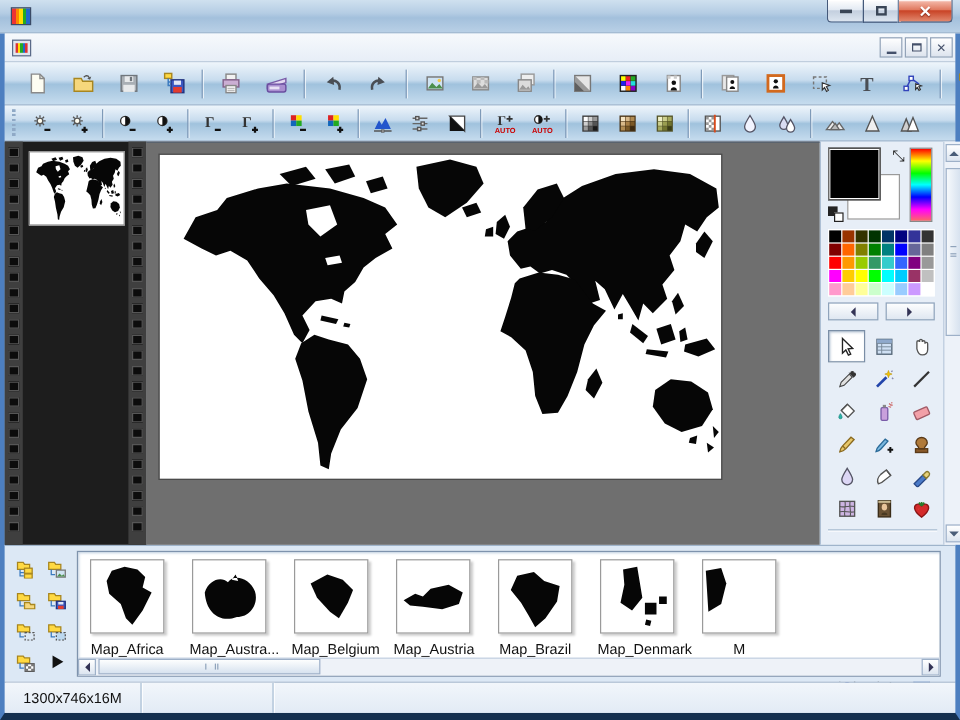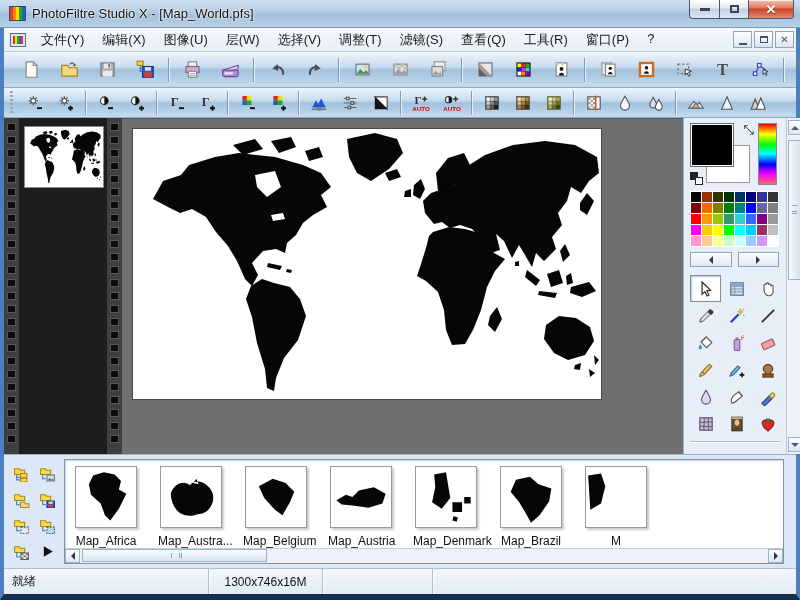--- a/index.html
+++ b/index.html
@@ -170,51 +170,37 @@
       radial-gradient(circle at 8px 8px,#7e93ad 1px,transparent 1.4px),
       radial-gradient(circle at 2px 8px,#7e93ad 1px,transparent 1.4px); }
 </style>
 </head>
 <body>
 
 <div class="app">
 
   <div class="titlebar">
     <div class="app-logo"></div>
-    <div class="title-text">PhotoFiltre Studio X - [Map_World.pfs]</div>
     <div class="cap-group">
       <div class="cap-btn min">
           <div class="glyph-min"></div>
         </div>
       <div class="cap-btn max">
           <div class="glyph-max"></div>
         </div>
       <div class="cap-btn close">
           <div class="glyph-x">✕</div>
         </div>
     </div>
   </div>
 
   <div class="frame">
 
     <div class="menubar">
       <div class="mdi-doc-icon"></div>
-      <div id="menu-items" style="display:flex;">
-          <div class="menu-item">文件(Y)</div>
-          <div class="menu-item">编辑(X)</div>
-          <div class="menu-item">图像(U)</div>
-          <div class="menu-item">层(W)</div>
-          <div class="menu-item">选择(V)</div>
-          <div class="menu-item">调整(T)</div>
-          <div class="menu-item">滤镜(S)</div>
-          <div class="menu-item">查看(Q)</div>
-          <div class="menu-item">工具(R)</div>
-          <div class="menu-item">窗口(P)</div>
-          <div class="menu-item">?</div>
-        </div>
       <div class="spacer"></div>
       <div class="mdi-btns">
         <div class="mdi-btn">
             <div class="bar"></div>
           </div>
         <div class="mdi-btn">
             <div class="rest"></div>
           </div>
         <div class="mdi-btn">
             <span>✕</span>
@@ -1195,29 +1181,29 @@
               <div class="tlabel">Map_Belgium</div>
             </div>
             <div class="thumb">
               <div class="card"><svg viewBox="0 0 56 56">
                   <path fill="#060606" fill-rule="evenodd" d="M5 31 L14 26 L20 28 L26 22 L40 19 L51 25 L48 34 L35 38 L20 36 L10 35 Z"></path>
                 </svg></div>
               <div class="tlabel">Map_Austria</div>
             </div>
             <div class="thumb">
               <div class="card"><svg viewBox="0 0 56 56">
+                  <path fill="#060606" fill-rule="evenodd" d="M14 12 L27 9 L35 16 L47 20 L45 32 L36 45 L28 52 L23 43 L17 33 L9 23 Z"></path>
+                </svg></div>
+              <div class="tlabel">Map_Brazil</div>
+            </div>
+            <div class="thumb">
+              <div class="card"><svg viewBox="0 0 56 56">
                   <path fill="#060606" fill-rule="evenodd" d="M17 7 L28 5 L30 17 L32 29 L24 39 L15 33 L18 19 Z M34 33 h9 v9 h-9 Z M45 28 h6 v6 h-6 Z M35 46 l4 1 -1 4 -4 -1 Z"></path>
                 </svg></div>
               <div class="tlabel">Map_Denmark</div>
-            </div>
-            <div class="thumb">
-              <div class="card"><svg viewBox="0 0 56 56">
-                  <path fill="#060606" fill-rule="evenodd" d="M14 12 L27 9 L35 16 L47 20 L45 32 L36 45 L28 52 L23 43 L17 33 L9 23 Z"></path>
-                </svg></div>
-              <div class="tlabel">Map_Brazil</div>
             </div>
             <div class="thumb">
               <div class="card"><svg viewBox="0 0 56 56">
                   <path fill="#060606" fill-rule="evenodd" d="M2 8 L14 6 L18 18 L14 34 L4 40 Z"></path>
                 </svg></div>
               <div class="tlabel">M</div>
             </div>
           </div>
         <div class="hscroll">
           <div class="hs-btn">
@@ -1227,18 +1213,17 @@
               <div class="hs-thumb"></div>
             </div>
           <div class="hs-btn">
               <div class="tri-r"></div>
             </div>
         </div>
       </div>
     </div>
 
     <div class="statusbar">
-      <div class="sb-sec s1">就绪</div>
       <div class="sb-sec s2">1300x746x16M</div>
       <div class="sb-sec s3"></div>
     </div>
   </div>
 </div>
 
 </body></html>

